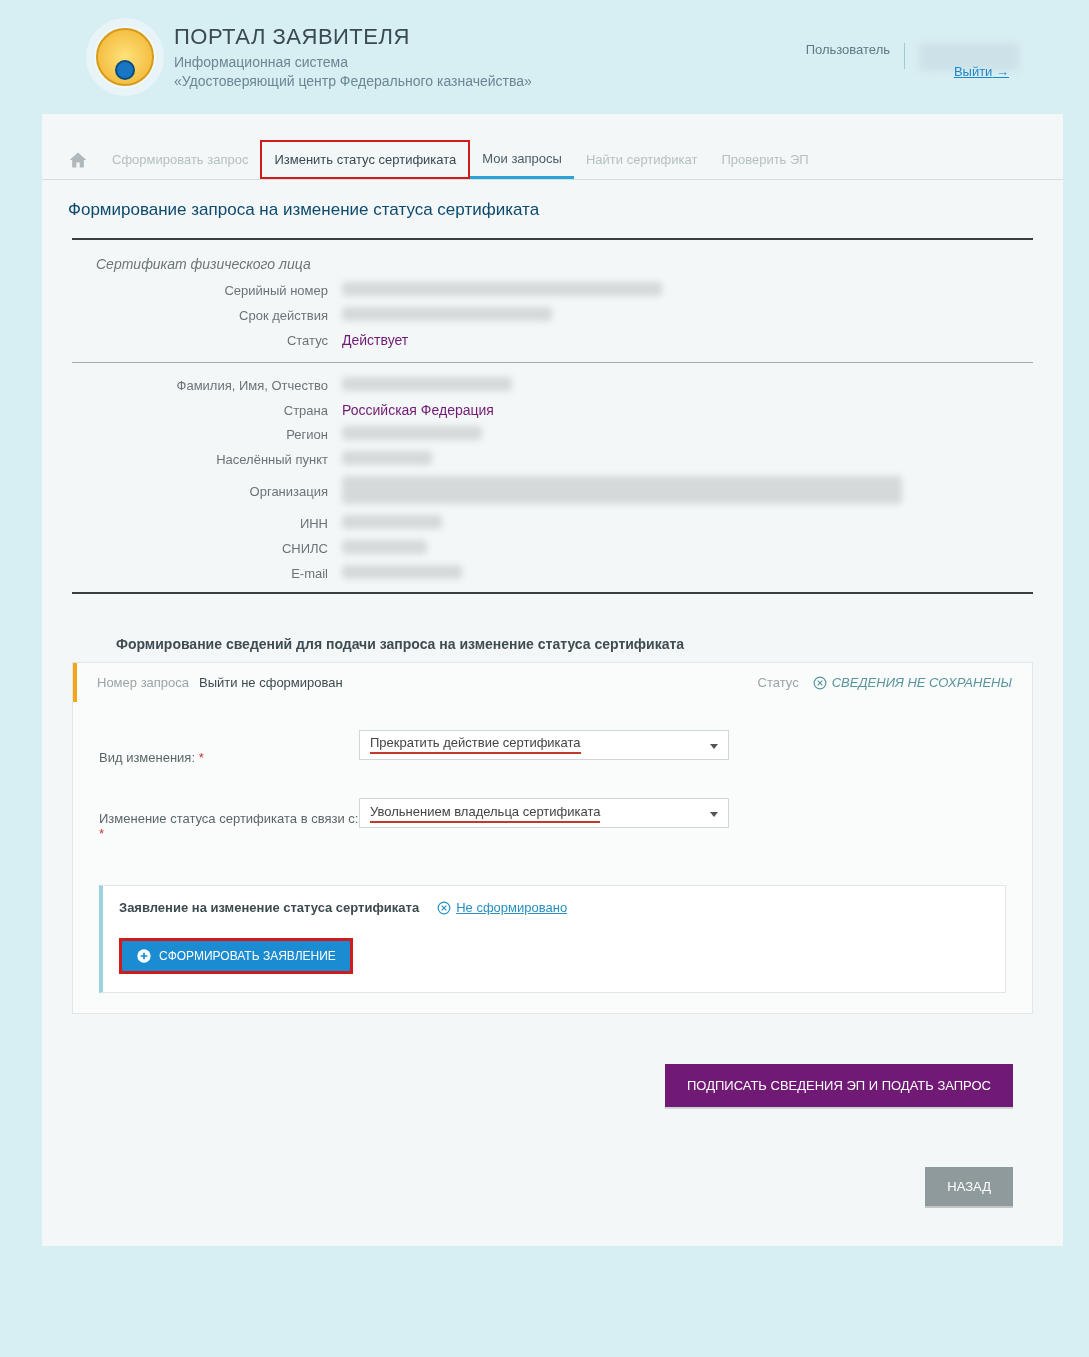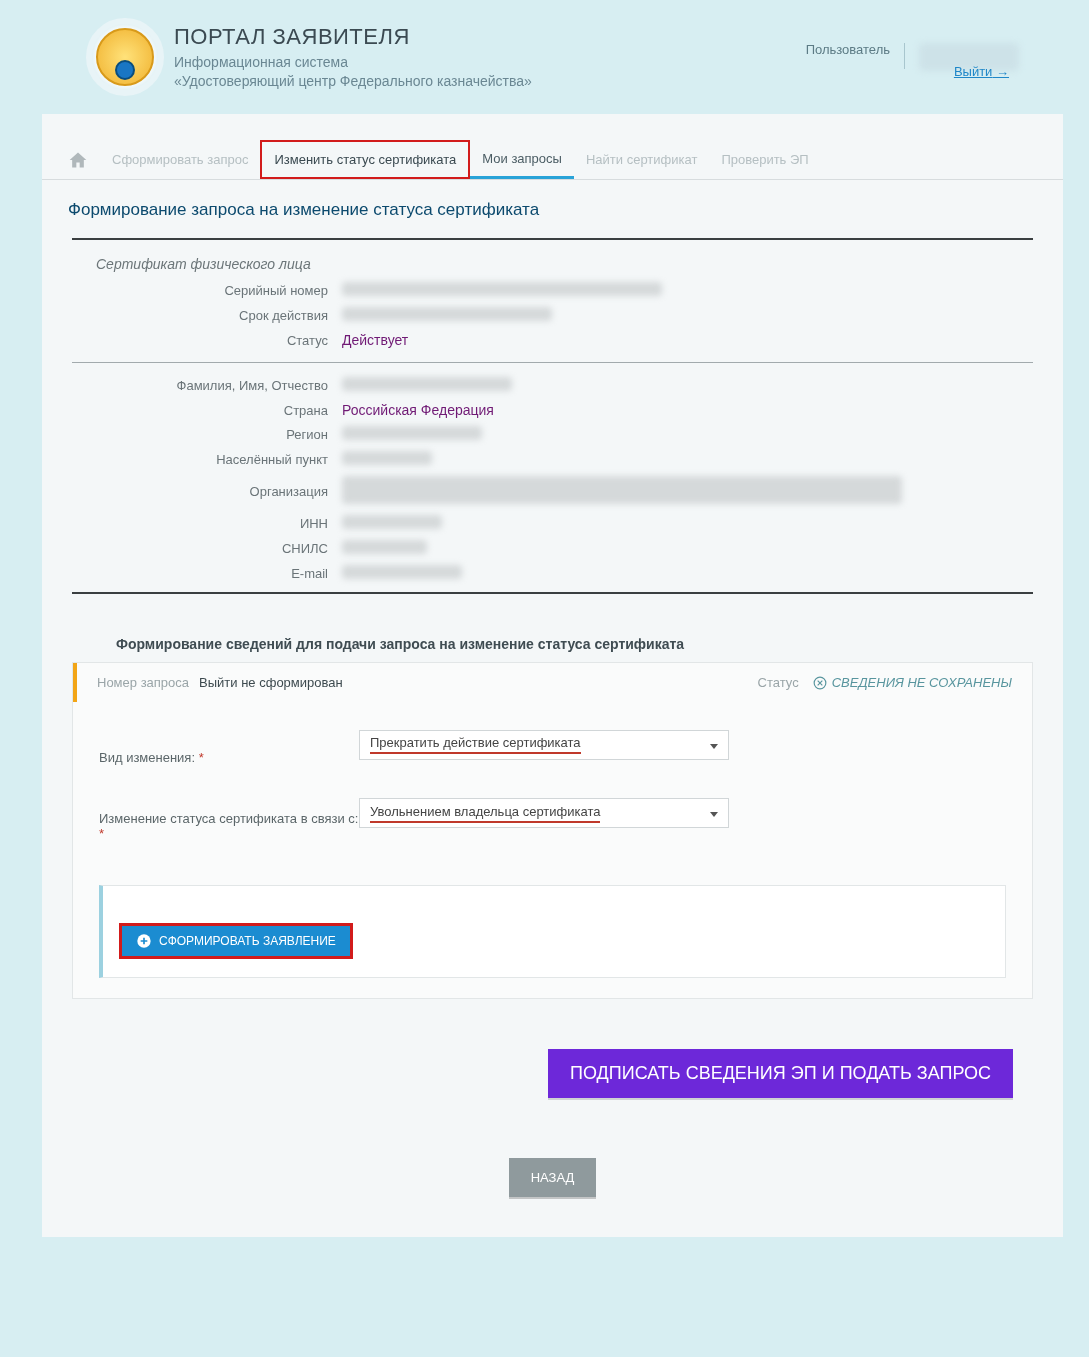--- a/index.html
+++ b/index.html
@@ -60,23 +60,23 @@
 .inner-head { display: flex; align-items: center; font-size: 13px; color: #3d4a4f; }
 .inner-head b { font-weight: bold; }
 .inner-head .stat { color: #2890c2; margin-left: 18px; display: flex; align-items: center; }
 .inner-head .stat span { text-decoration: underline; }
 .inner-head .stat svg { margin-right: 5px; }
 
 .btn-form { margin-top: 23px; display: inline-flex; align-items: center; background: #1b8cd1; color: #fff; padding: 7px 14px; font-size: 12px; border: 3px solid #d21b1b; cursor: pointer; }
 .btn-form svg { margin-right: 7px; }
 
 .actions { padding: 50px 50px 0; display: flex; justify-content: flex-end; }
-.btn-primary { background: #6d28d9; color: #fff; padding: 14px 22px; font-size: 18px; cursor: pointer; box-shadow: 0 2px 0 rgba(0,0,0,.15); text-align: center; }
+.btn-primary { background: #701a75; color: #fff; padding: 14px 22px; font-size: 13px; cursor: pointer; box-shadow: 0 2px 0 rgba(0,0,0,.15); text-align: center; }
 .btn-back { background: #8f9a9d; color: #fff; padding: 12px 22px; font-size: 13px; cursor: pointer; box-shadow: 0 2px 0 rgba(0,0,0,.2); }
-.back-row { padding: 60px 50px 0; display: flex; justify-content: center; }
+.back-row { padding: 60px 50px 0; display: flex; justify-content: flex-end; }
 </style>
 </head>
 <body>
 <div class="page">
 
 <div class="header">
   <div class="logo-badge">
     <div class="logo-inner"></div>
   </div>
   <div class="logo-text">
@@ -185,20 +185,30 @@
       </div>
       <div class="form-row">
         <div class="form-lab"><span>Изменение статуса сертификата в связи с:</span> <span class="req">*</span></div>
         <div class="select">
               <span class="underline-red">Увольнением владельца сертификата</span>
             </div>
       </div>
     </div>
 
     <div class="inner-box">
+      <div class="inner-head">
+        <b>Заявление на изменение статуса сертификата</b>
+        <span class="stat">
+          <svg width="14" height="14" viewBox="0 0 24 24">
+                <circle cx="12" cy="12" r="10" fill="none" stroke="#2890c2" stroke-width="2"></circle>
+                <path d="M8 8l8 8M16 8l-8 8" stroke="#2890c2" stroke-width="2"></path>
+              </svg>
+          <span> Не сформировано</span>
+        </span>
+      </div>
       <div class="btn-form">
         <svg width="16" height="16" viewBox="0 0 24 24">
               <circle cx="12" cy="12" r="10" fill="#fff"></circle>
               <path d="M12 7v10M7 12h10" stroke="#1b8cd1" stroke-width="2.5"></path>
             </svg>
         <span>СФОРМИРОВАТЬ ЗАЯВЛЕНИЕ</span>
       </div>
     </div>
   </div>
 

